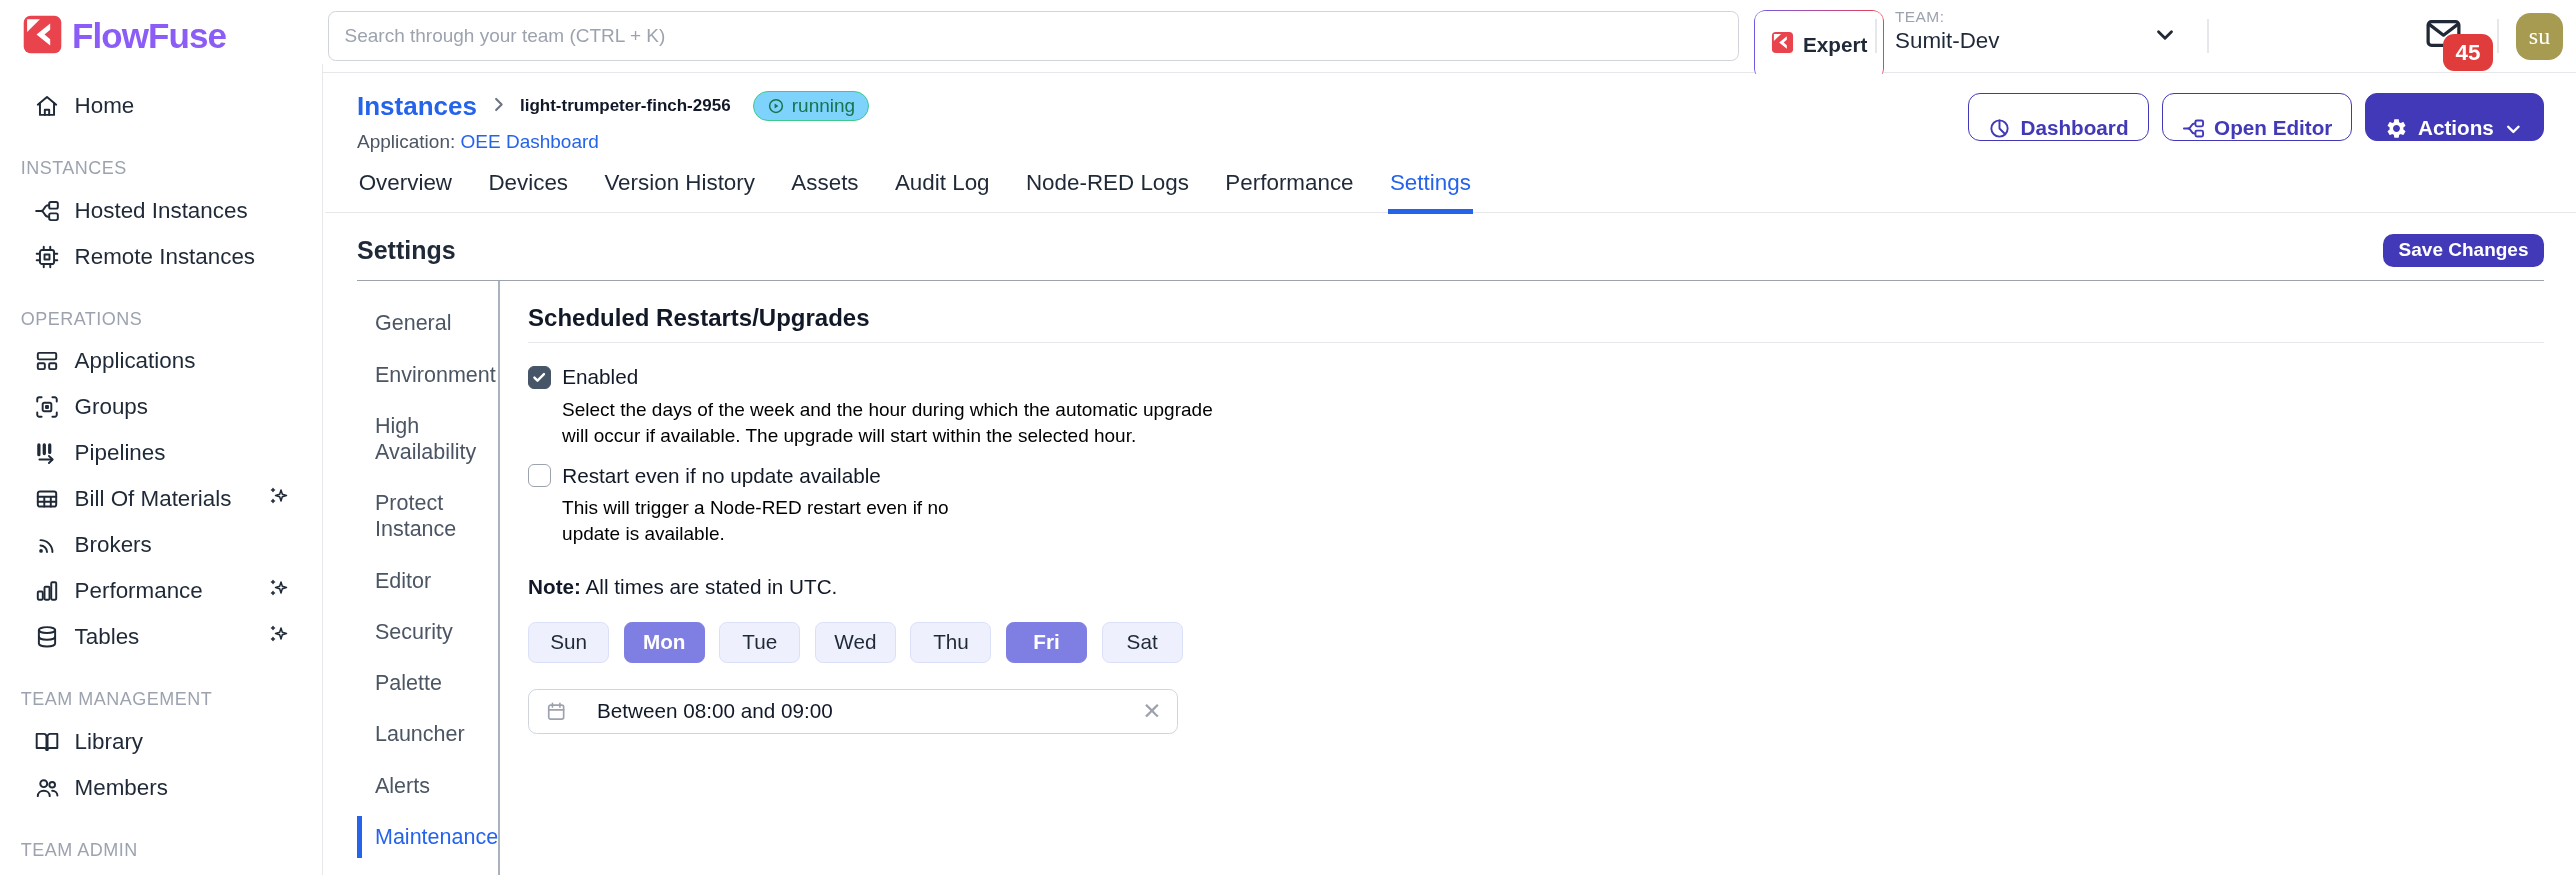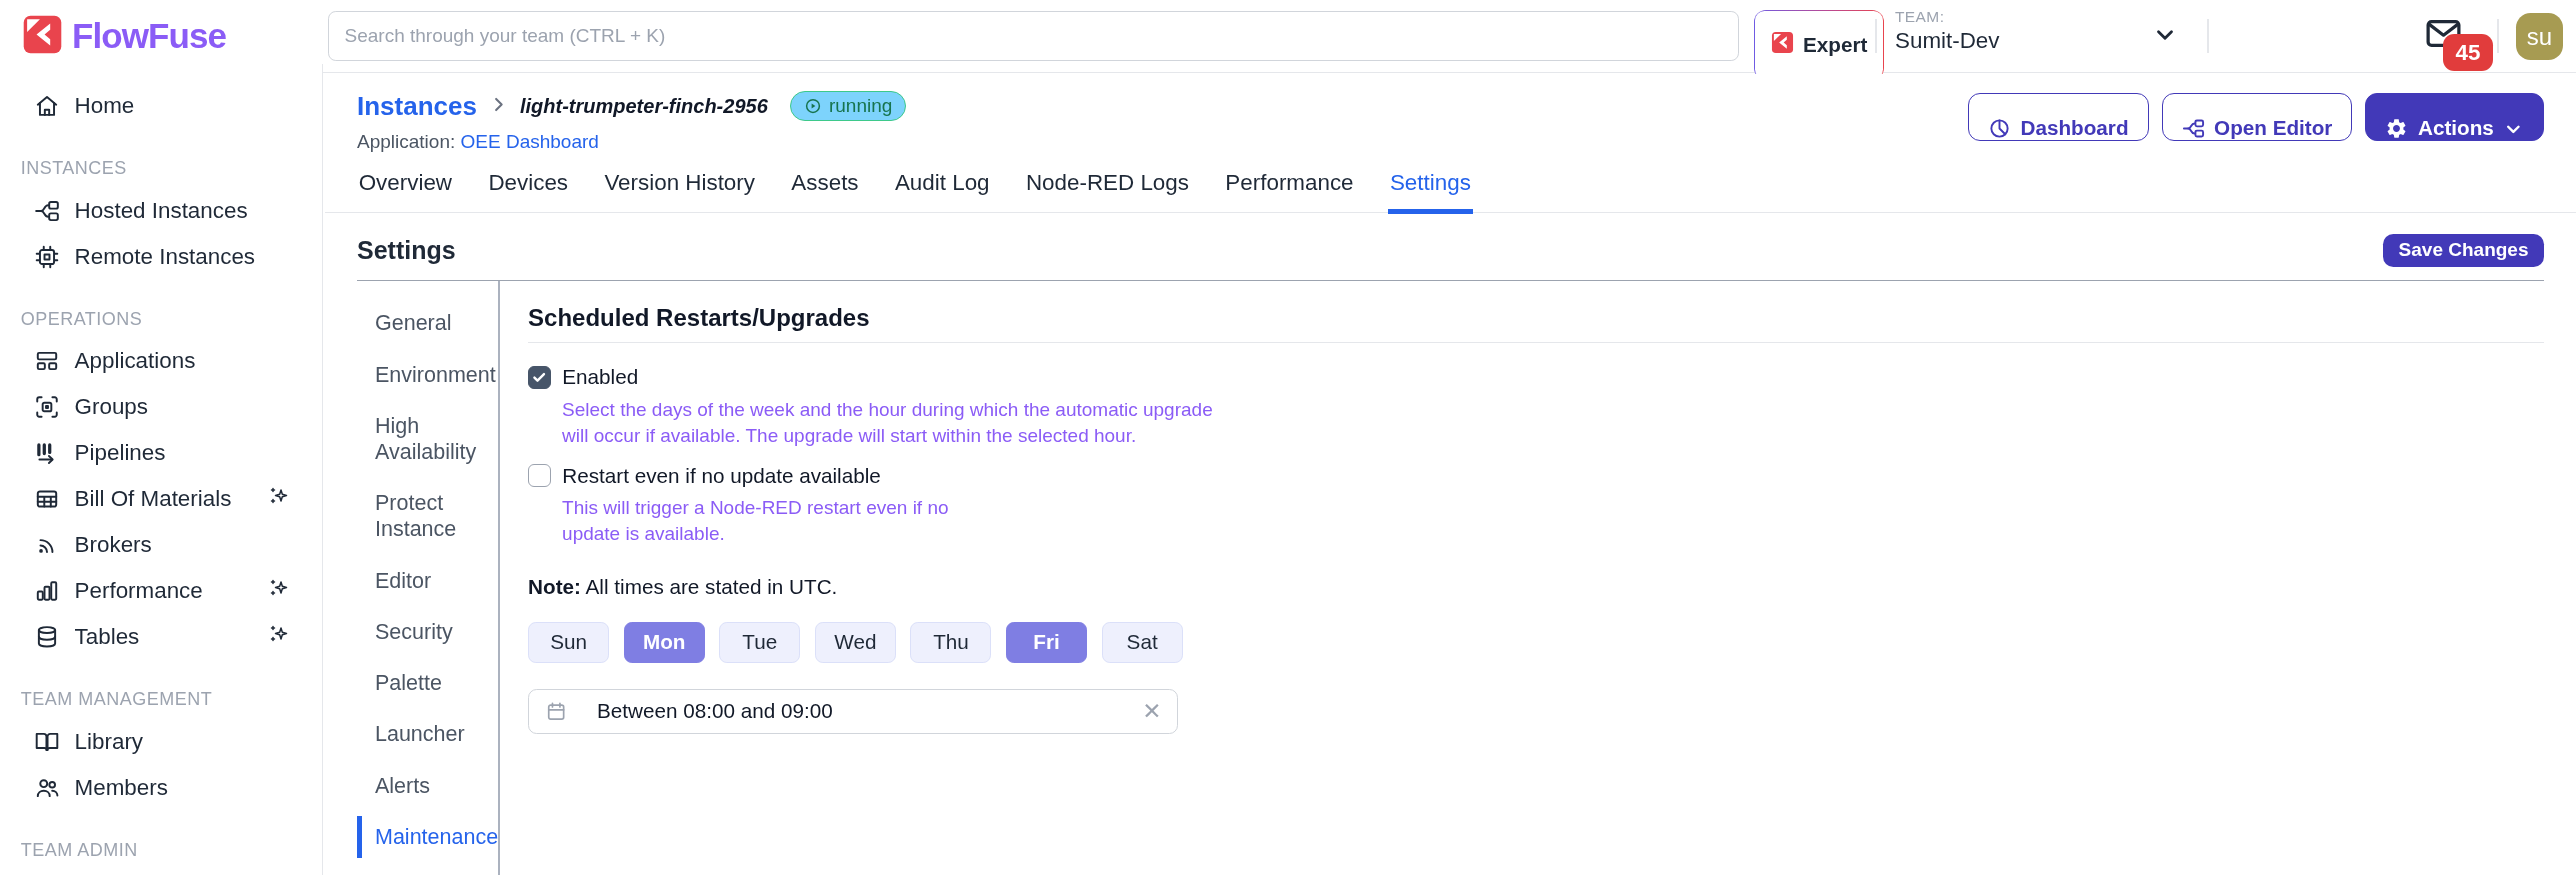--- a/index.html
+++ b/index.html
@@ -17,33 +17,33 @@
   .btn-expert{position:absolute;left:1754px;top:9.5px;height:70px;border-radius:12px;padding:1px;background:linear-gradient(90deg,#6F5BE3 0%,#B84A96 55%,#E9444D 100%);box-sizing:border-box;cursor:pointer;}
   .btn-expert-inner{background:#fff;border-radius:9.5px;height:100%;display:flex;align-items:center;gap:9.5px;padding:0 15.5px;box-sizing:border-box;}
   .btn-expert-inner span{font-size:20.7px;font-weight:700;color:#1F2937;}
   .hsep{position:absolute;top:19px;width:1.7px;height:34px;background:#E5E7EB;}
   .team-block{position:absolute;left:1895px;top:7.8px;line-height:1.15;cursor:pointer;}
   .team-label{font-size:15.5px;color:#9CA3AF;letter-spacing:0.4px;}
   .team-name{font-size:22.4px;color:#1F2937;margin-top:2.6px;}
   .team-chevron{position:absolute;left:2152px;top:22.4px;cursor:pointer;}
   .mail{position:absolute;left:2423px;top:13px;width:41px;height:41px;cursor:pointer;}
   .mail-badge{position:absolute;left:2443px;top:34px;min-width:50px;height:37px;background:#E13C3C;border-radius:11.2px;color:#fff;font-size:22.4px;font-weight:700;display:flex;align-items:center;justify-content:center;box-sizing:border-box;padding:0 8.6px;}
-  .avatar{position:absolute;left:2516px;top:13px;width:47px;height:47px;border-radius:14.6px;background:#A79B52;color:#fff;display:flex;align-items:center;justify-content:center;font-family:Liberation Sans, sans-serif;font-size:24px;cursor:pointer;}
+  .avatar{position:absolute;left:2516px;top:13px;width:47px;height:47px;border-radius:14.6px;background:#A79B52;color:#fff;display:flex;align-items:center;justify-content:center;font-family:Liberation Serif, serif;font-size:24px;cursor:pointer;}
   
   .sidebar{position:absolute;left:0;top:64px;bottom:0;width:323px;border-right:1.7px solid #E5E7EB;box-sizing:border-box;padding-top:19px;overflow:hidden;background:#fff;}
   .side-item{display:flex;align-items:center;gap:14.6px;height:46px;padding-left:34px;font-size:22.4px;color:#1F2937;cursor:pointer;}
   .side-item svg{flex:none;}
   .side-label{margin:29px 0 8.6px;padding-left:20.7px;font-size:18px;color:#9CA3AF;letter-spacing:0.5px;}
   .sparkle{margin-left:auto;margin-right:31px;}
   
   .main{position:absolute;left:325px;top:74px;right:0;bottom:0;display:flex;flex-direction:column;background:#fff;}
   .page-header{padding:12px 32px 0;position:relative;flex:none;}
   .crumb-row{display:flex;align-items:center;gap:12px;height:40px;}
   .crumb-root{font-size:26px;font-weight:700;color:#2563EB;cursor:pointer;}
-  .crumb-current{font-size:20px;font-weight:700;color:#111827;font-style:italic;}
+  .crumb-current{font-size:17px;font-weight:700;color:#111827;}
   .badge-running{margin-left:10.3px;height:27.6px;display:flex;align-items:center;gap:6.9px;padding:0 13px;border:1.7px solid #3EC98A;background:#7dd3fc;border-radius:15.5px;color:#17744E;font-size:19px;}
   .app-row{margin-top:5.2px;font-size:19px;color:#4B5563;}
   .app-link{color:#2563EB;cursor:pointer;}
   .hdr-buttons{position:absolute;right:32px;top:19px;display:flex;gap:13px;}
   .btn{height:48px;border-radius:12px;display:flex;align-items:flex-end;gap:9.5px;padding:0 19px;font-size:20.7px;font-weight:700;cursor:pointer;box-sizing:border-box;}
   .btn-outline{border:1.7px solid #4239B8;color:#4239B8;background:#fff;}
   .btn-solid{background:#4239B8;color:#fff;border:1.7px solid #4239B8;}
   
   .tabs{margin-top:12px;padding:0 32px;display:flex;gap:33px;border-bottom:1.7px solid #E5E7EB;flex:none;}
   .tab{font-size:22.4px;color:#1F2937;padding:5.2px 1.7px 15.5px;cursor:pointer;}
@@ -61,21 +61,21 @@
   .vdiv{width:1.7px;background:#ABB2BF;flex:none;}
   .form{flex:1;padding:22.4px 0 0 28.4px;}
   .form h3{margin:0;font-size:24px;font-weight:700;color:#111827;}
   .form-hr{border-bottom:1.7px solid #E5E7EB;margin-top:10.3px;}
   .check-row{margin-top:22.4px;display:flex;align-items:center;gap:11.2px;}
   .checkbox{width:23px;height:23px;border-radius:6px;border:1.7px solid #9CA3AF;background:#fff;flex:none;display:flex;align-items:center;justify-content:center;box-sizing:border-box;cursor:pointer;}
   .checkbox svg{display:none;}
   .checkbox.checked{background:#475569;border-color:#475569;}
   .checkbox.checked svg{display:block;}
   .check-label{font-size:20.7px;color:#111827;cursor:pointer;}
-  .check-desc{margin:7.8px 0 0 34px;font-size:19px;color:#8b5cf6;line-height:1.34;}
+  .check-desc{margin:7.8px 0 0 34px;font-size:19px;color:#000000;line-height:1.34;}
   .desc-wide{max-width:672px;}
   .desc-narrow{max-width:431px;}
   .note{margin-top:29px;font-size:20.7px;color:#111827;}
   .note b{font-weight:700;}
   .days{margin-top:22.4px;display:flex;gap:14.6px;}
   .day{width:81px;height:41px;border-radius:7.8px;display:flex;align-items:center;justify-content:center;font-size:20.7px;color:#1F2937;background:#EEF0FD;border:1.7px solid #DBE0F9;box-sizing:border-box;cursor:pointer;}
   .day.selected{background:#7F7EE3;border-color:#7F7EE3;color:#fff;font-weight:700;}
   .time-field{margin-top:26px;width:650px;height:45px;border:1.7px solid #D1D5DB;border-radius:8.6px;display:flex;align-items:center;padding:0 15.5px;gap:30px;font-size:20.7px;color:#111827;box-sizing:border-box;cursor:pointer;}
   .clear-x{margin-left:auto;color:#9CA3AF;font-size:23px;cursor:pointer;}
 </style>

